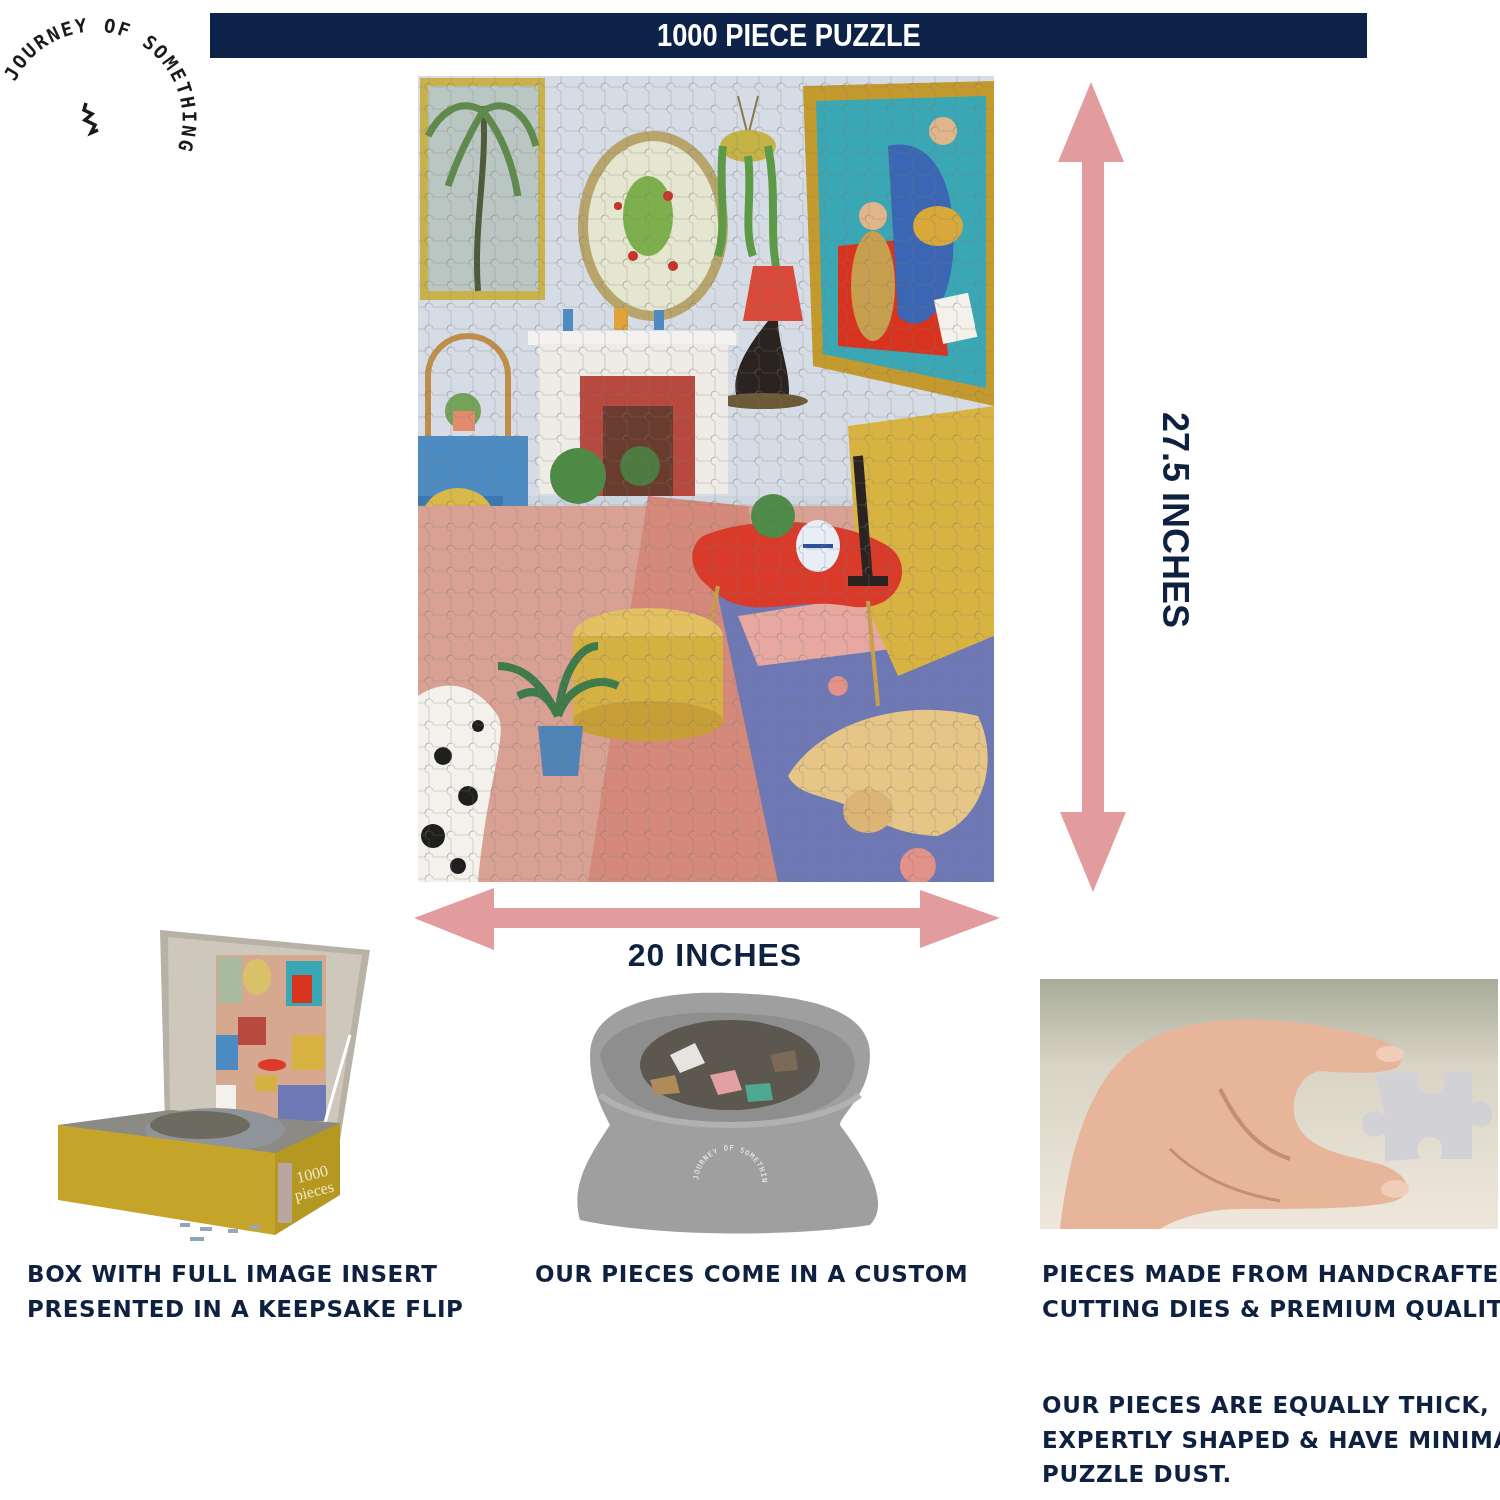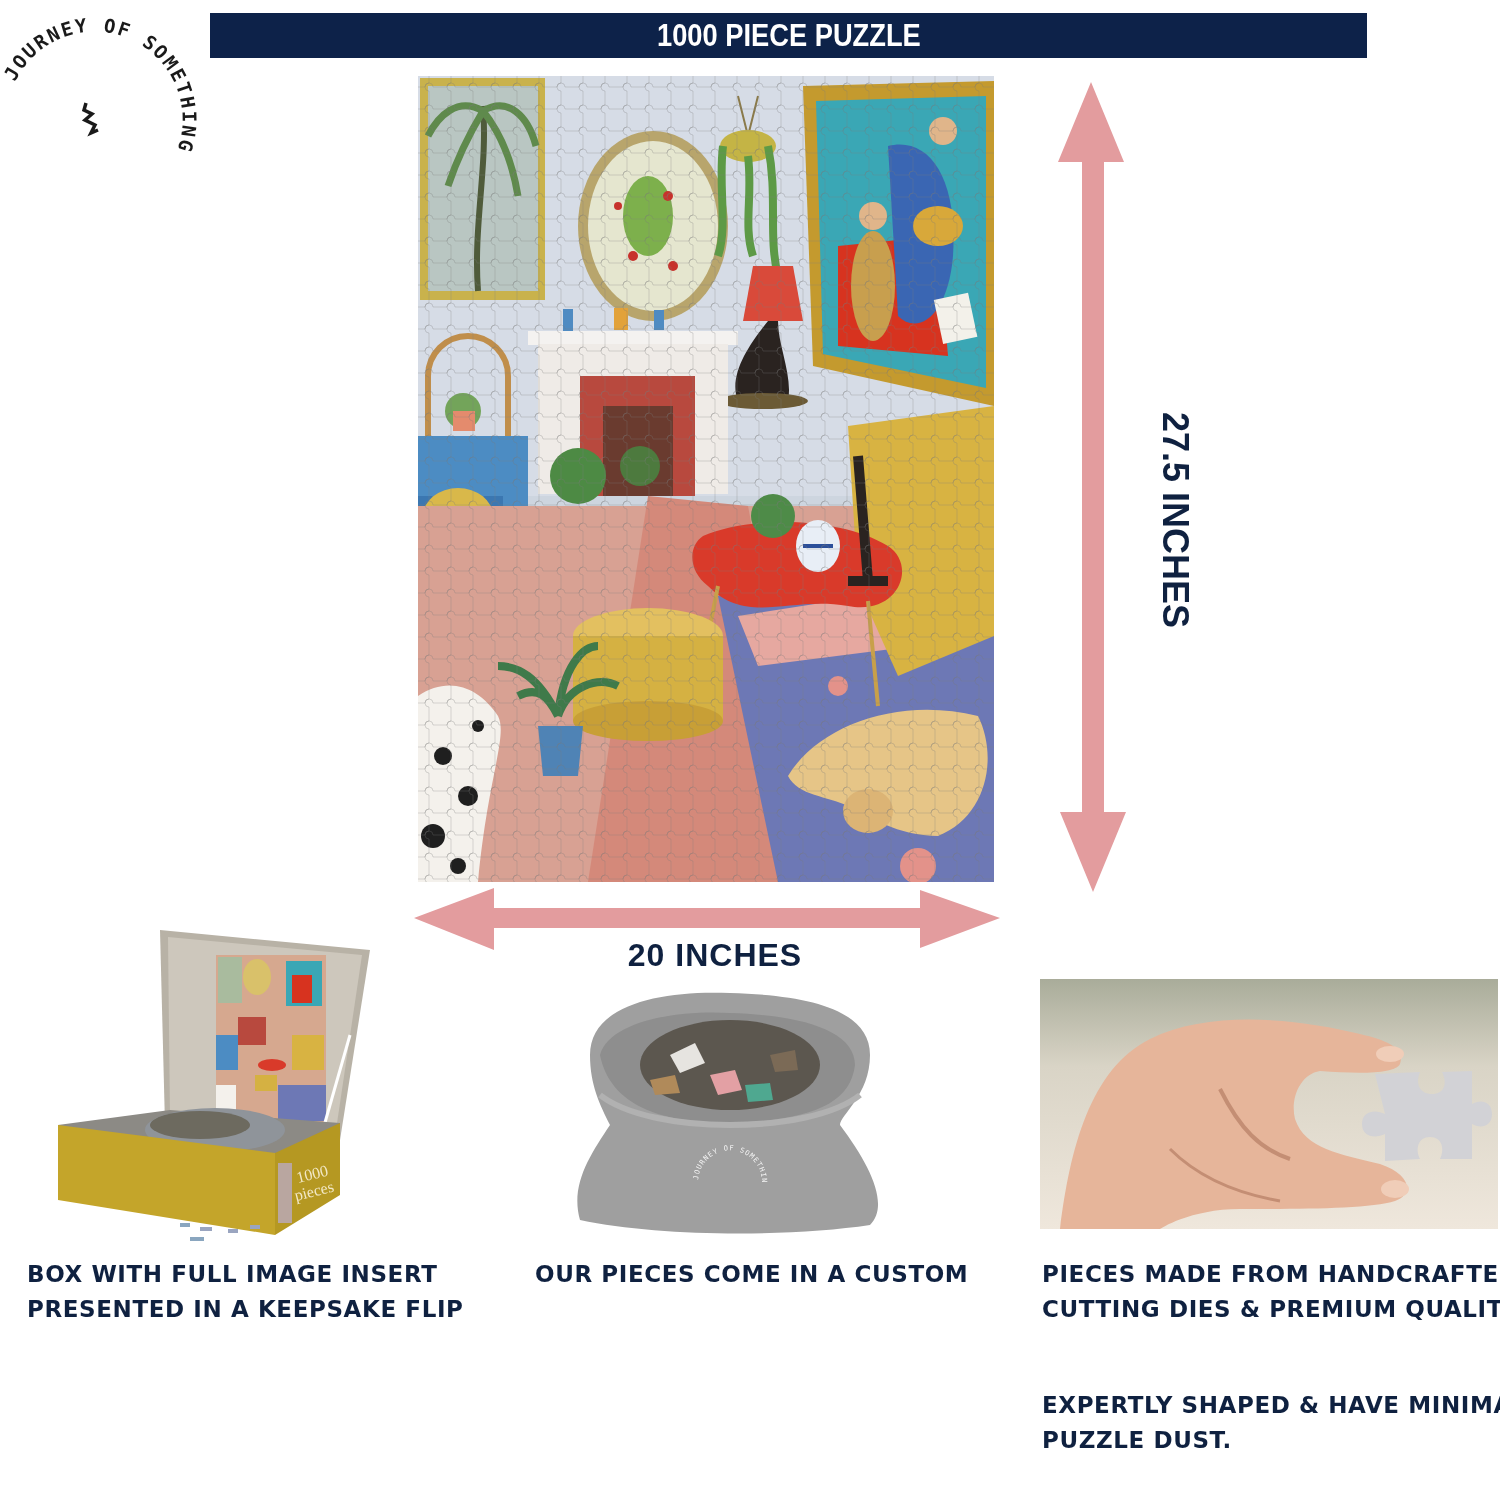--- a/index.html
+++ b/index.html
@@ -266,15 +266,16 @@
   <p>PRESENTED IN A KEEPSAKE FLIP</p>
 </div>
 <div class="caption cap2">
   <p>OUR PIECES COME IN A CUSTOM</p>
 </div>
 <div class="caption cap3">
   <p>PIECES MADE FROM HANDCRAFTED</p>
   <p>CUTTING DIES &amp; PREMIUM QUALITY</p>
 </div>
 <div class="caption cap4">
+  <p>OUR PIECES ARE EQUALLY THICK,</p>
   <p>EXPERTLY SHAPED &amp; HAVE MINIMAL</p>
   <p>PUZZLE DUST.</p>
 </div>
 
 </body></html>

